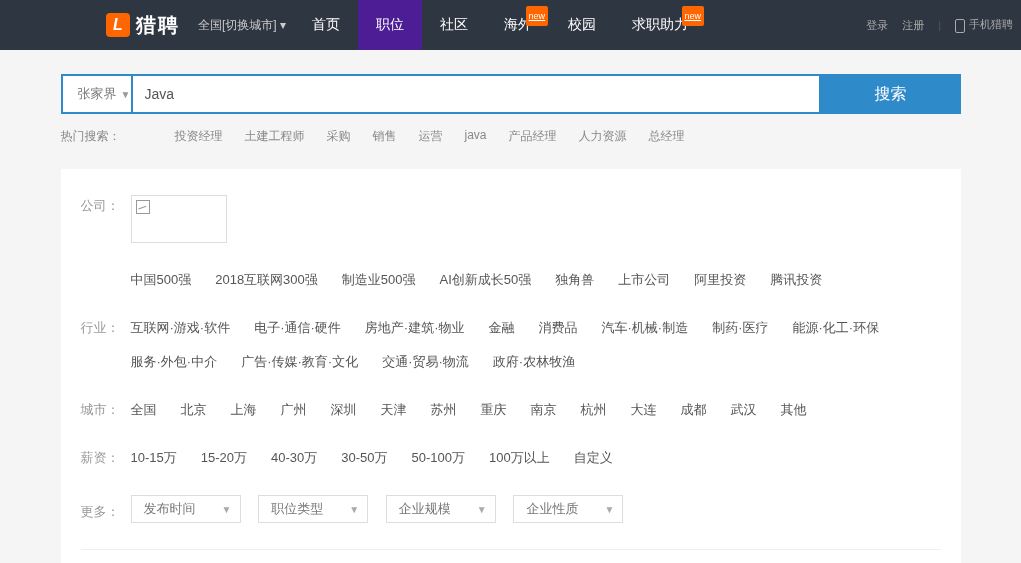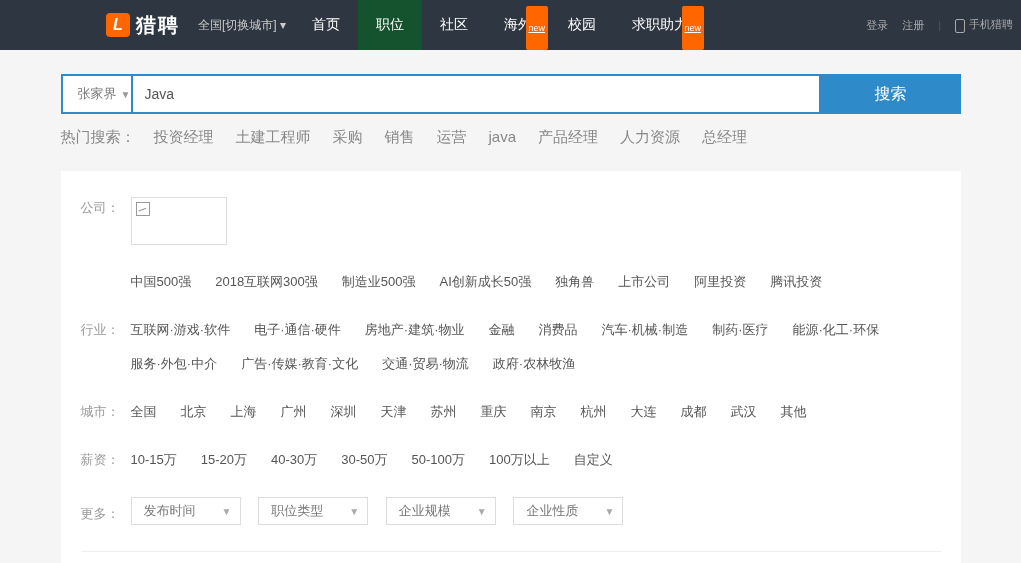--- a/index.html
+++ b/index.html
@@ -6,37 +6,37 @@
     body { font-family: "Microsoft YaHei", Arial, sans-serif; font-size: 13px; background: #f5f5f5; width: 1021px; }
     
     
     .topbar { background: #2e3641; height: 50px; display: flex; align-items: center; padding: 0; color: #fff; position: relative; }
     .logo { display: flex; align-items: center; margin-left: 106px; margin-right: 18px; }
     .logo-icon { width: 24px; height: 24px; background: #f60; border-radius: 4px; display: flex; align-items: center; justify-content: center; color: #fff; font-weight: bold; font-style: italic; font-size: 16px; margin-right: 6px; }
     .logo-text { color: #fff; font-size: 20px; font-weight: bold; letter-spacing: 2px; }
     .city-sel { color: #ccc; font-size: 12px; margin-right: 8px; cursor: pointer; }
     .nav { display: flex; align-items: stretch; height: 50px; }
     .nav-item { padding: 0 18px; color: #fff; display: flex; align-items: center; cursor: pointer; position: relative; font-size: 14px; }
-    .nav-item.active { background: #14532d; }
-    .badge { position: absolute; top: 6px; right: 2px; background: #f60; color: #fff; font-size: 9px; padding: 16px 3px; border-radius: 2px; line-height: 12px; text-decoration: underline; }
+    .nav-item.active { background: #4c1d95; }
+    .badge { position: absolute; top: 6px; right: 2px; background: #f60; color: #fff; font-size: 9px; padding: 4px 3px; border-radius: 2px; line-height: 12px; text-decoration: underline; }
     .topbar-right { position: absolute; right: 8px; display: flex; align-items: center; gap: 14px; color: #aaa; font-size: 11px; }
     .topbar-right span { cursor: pointer; }
     .sep { color: #555; }
     .phone-icon { display: inline-block; width: 10px; height: 14px; border: 1px solid #aaa; border-radius: 2px; position: relative; vertical-align: middle; margin-right: 4px; }
     
     
     .search-wrap { padding: 24px 0 14px; display: flex; justify-content: center; }
     .search { display: flex; width: 900px; }
     .search-city { width: 70px; height: 40px; border: 2px solid #2f8ac9; border-right: none; display: flex; align-items: center; justify-content: flex-end; color: #777; cursor: pointer; background: #fff; font-size: 13px; }
     .search-city .tri { margin-left: 4px; font-size: 10px; color: #999; }
     .search-input { flex: 1; height: 40px; border: 2px solid #2f8ac9; padding: 0 12px; font-size: 14px; outline: none; color: #555; }
     .search-btn { width: 140px; height: 40px; background: #2f8ac9; color: #fff; border: none; cursor: pointer; font-size: 16px; }
     
     
-    .hot-search { width: 900px; margin: 0 auto 24px; display: flex; align-items: center; color: #888; font-size: 15px; }
+    .hot-search { width: 900px; margin: 0 auto 24px; display: flex; align-items: center; color: #888; font-size: 12px; gap: 36px; }
     .hot-search .label { margin-right: 18px; }
     .hot-search .items { display: flex; gap: 22px; }
     .hot-search .items span { cursor: pointer; color: #888; }
     
     
     .main { width: 900px; margin: 0 auto; background: #fff; padding: 26px 20px 18px; }
     
     .filter-row { display: flex; margin-bottom: 26px; align-items: flex-start; }
     .filter-label { width: 50px; color: #999; padding-top: 2px; flex-shrink: 0; }
     .filter-body { flex: 1; }

